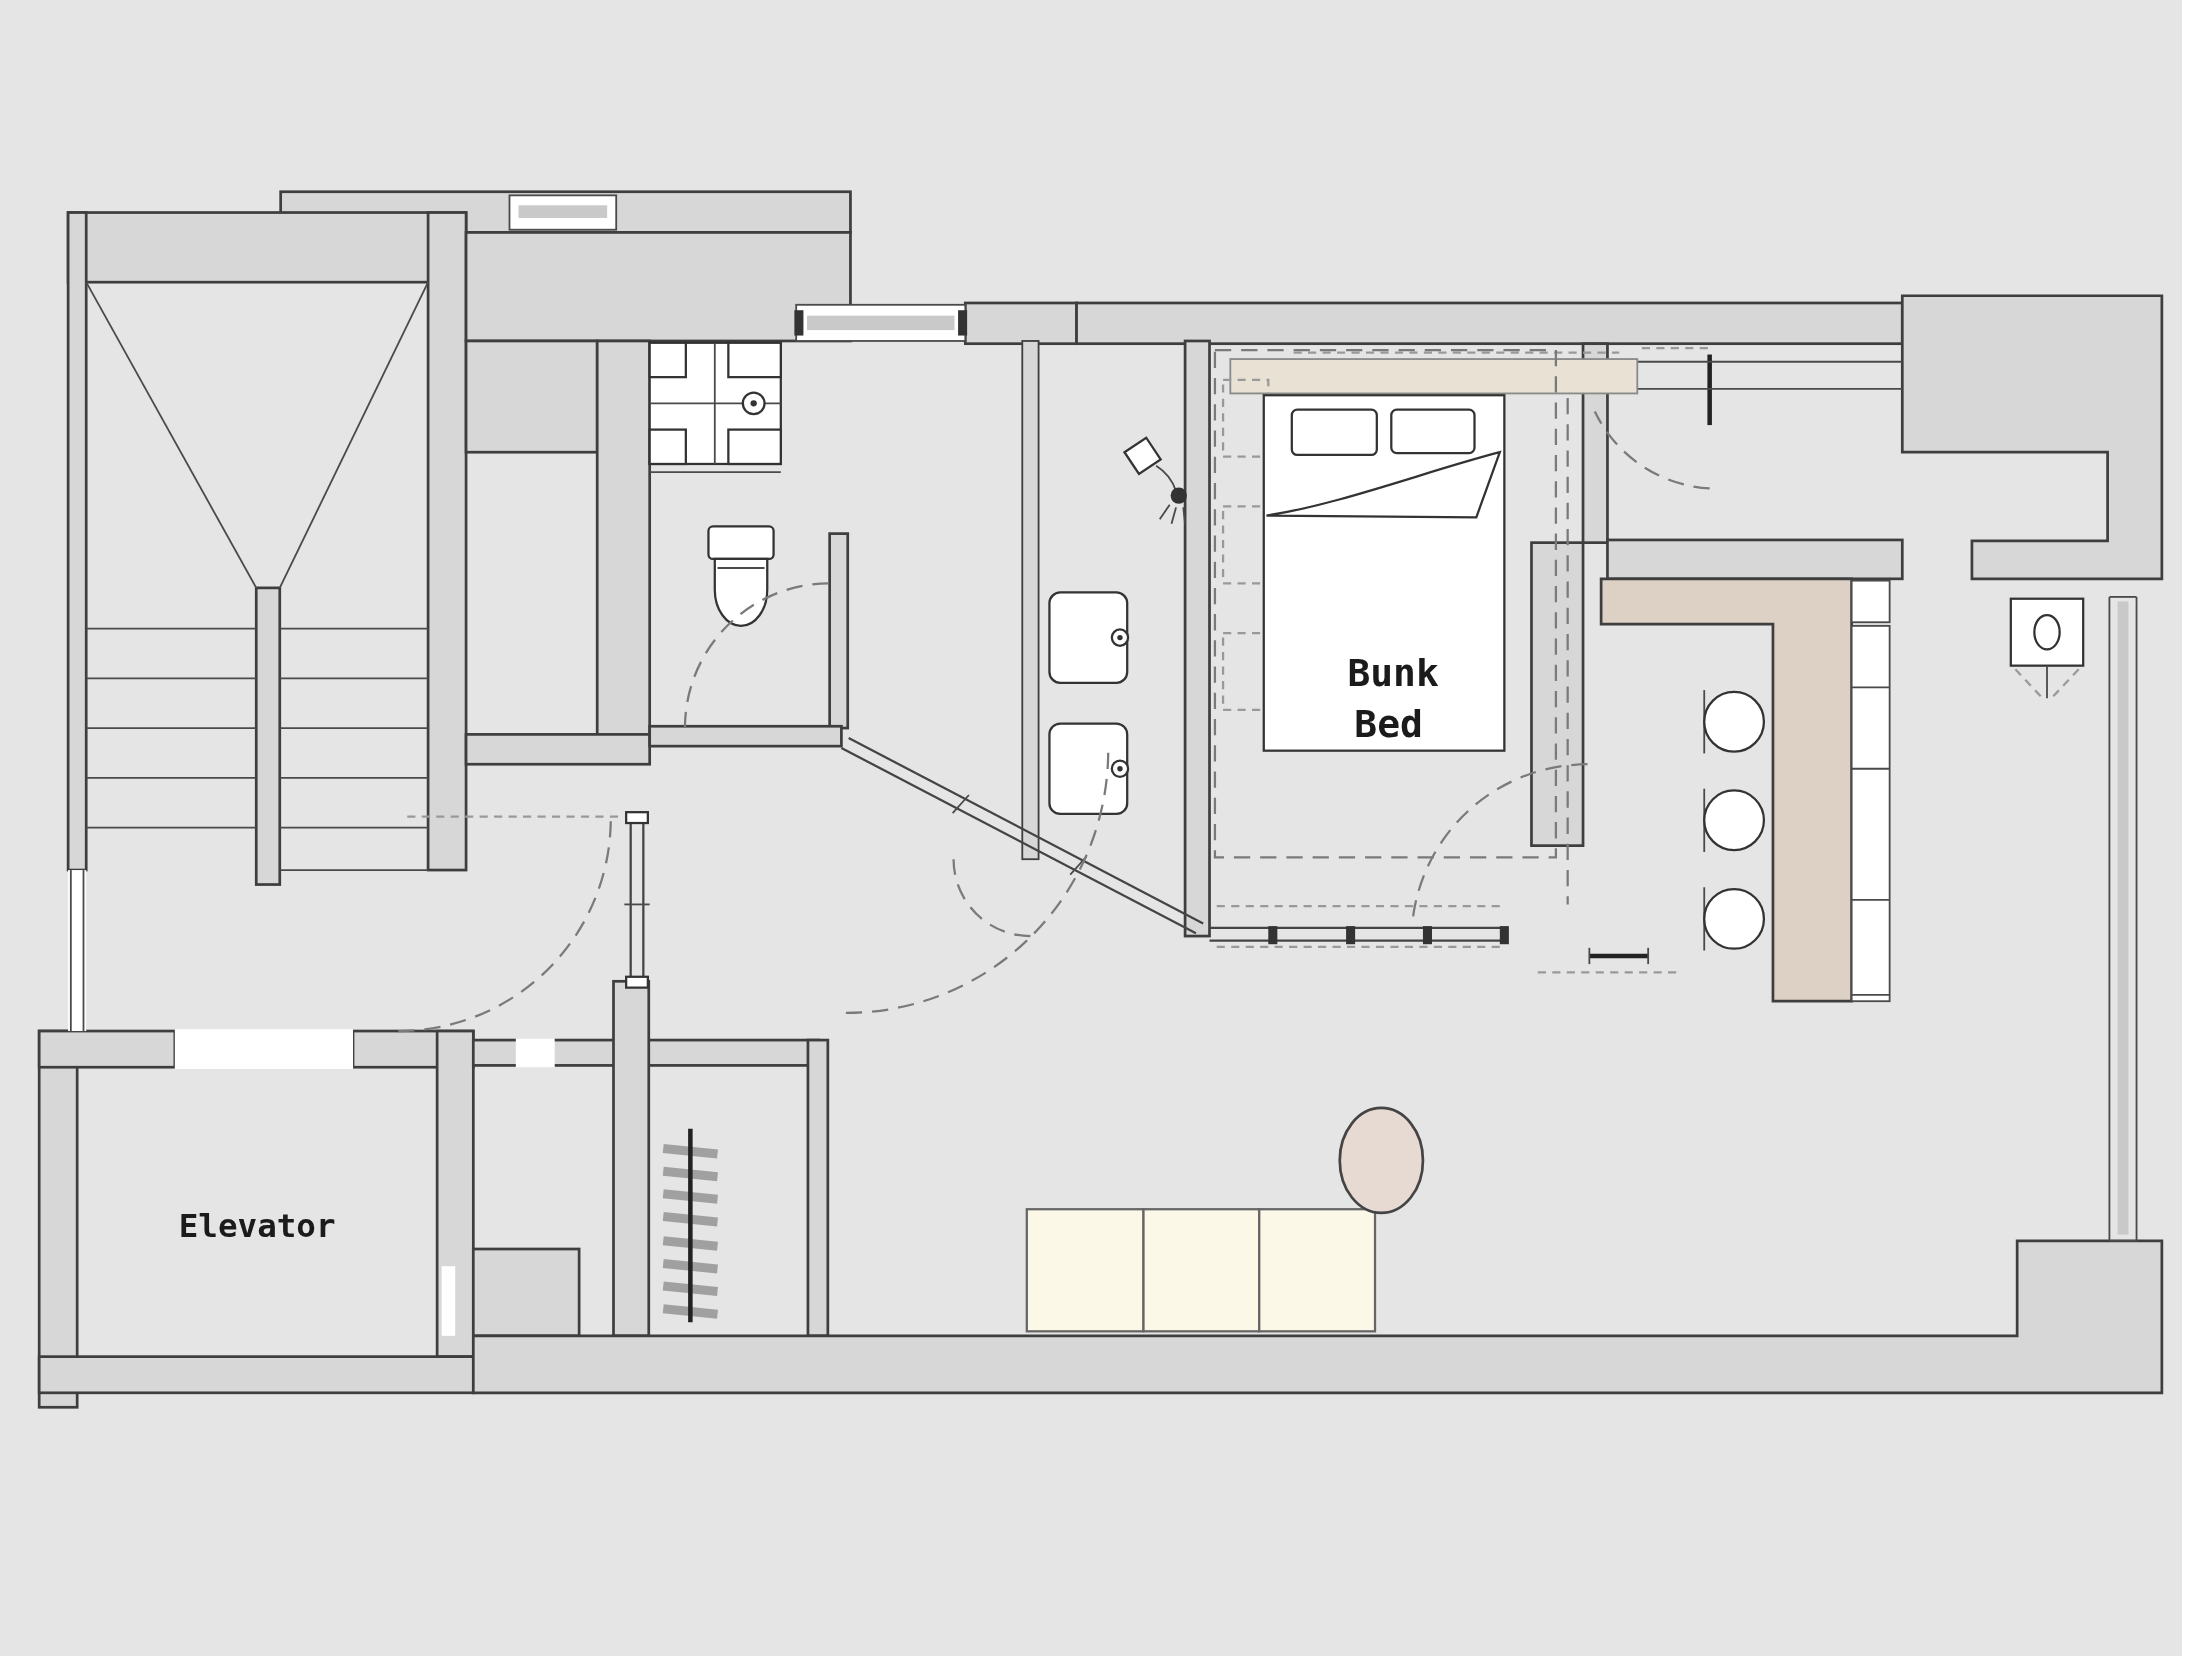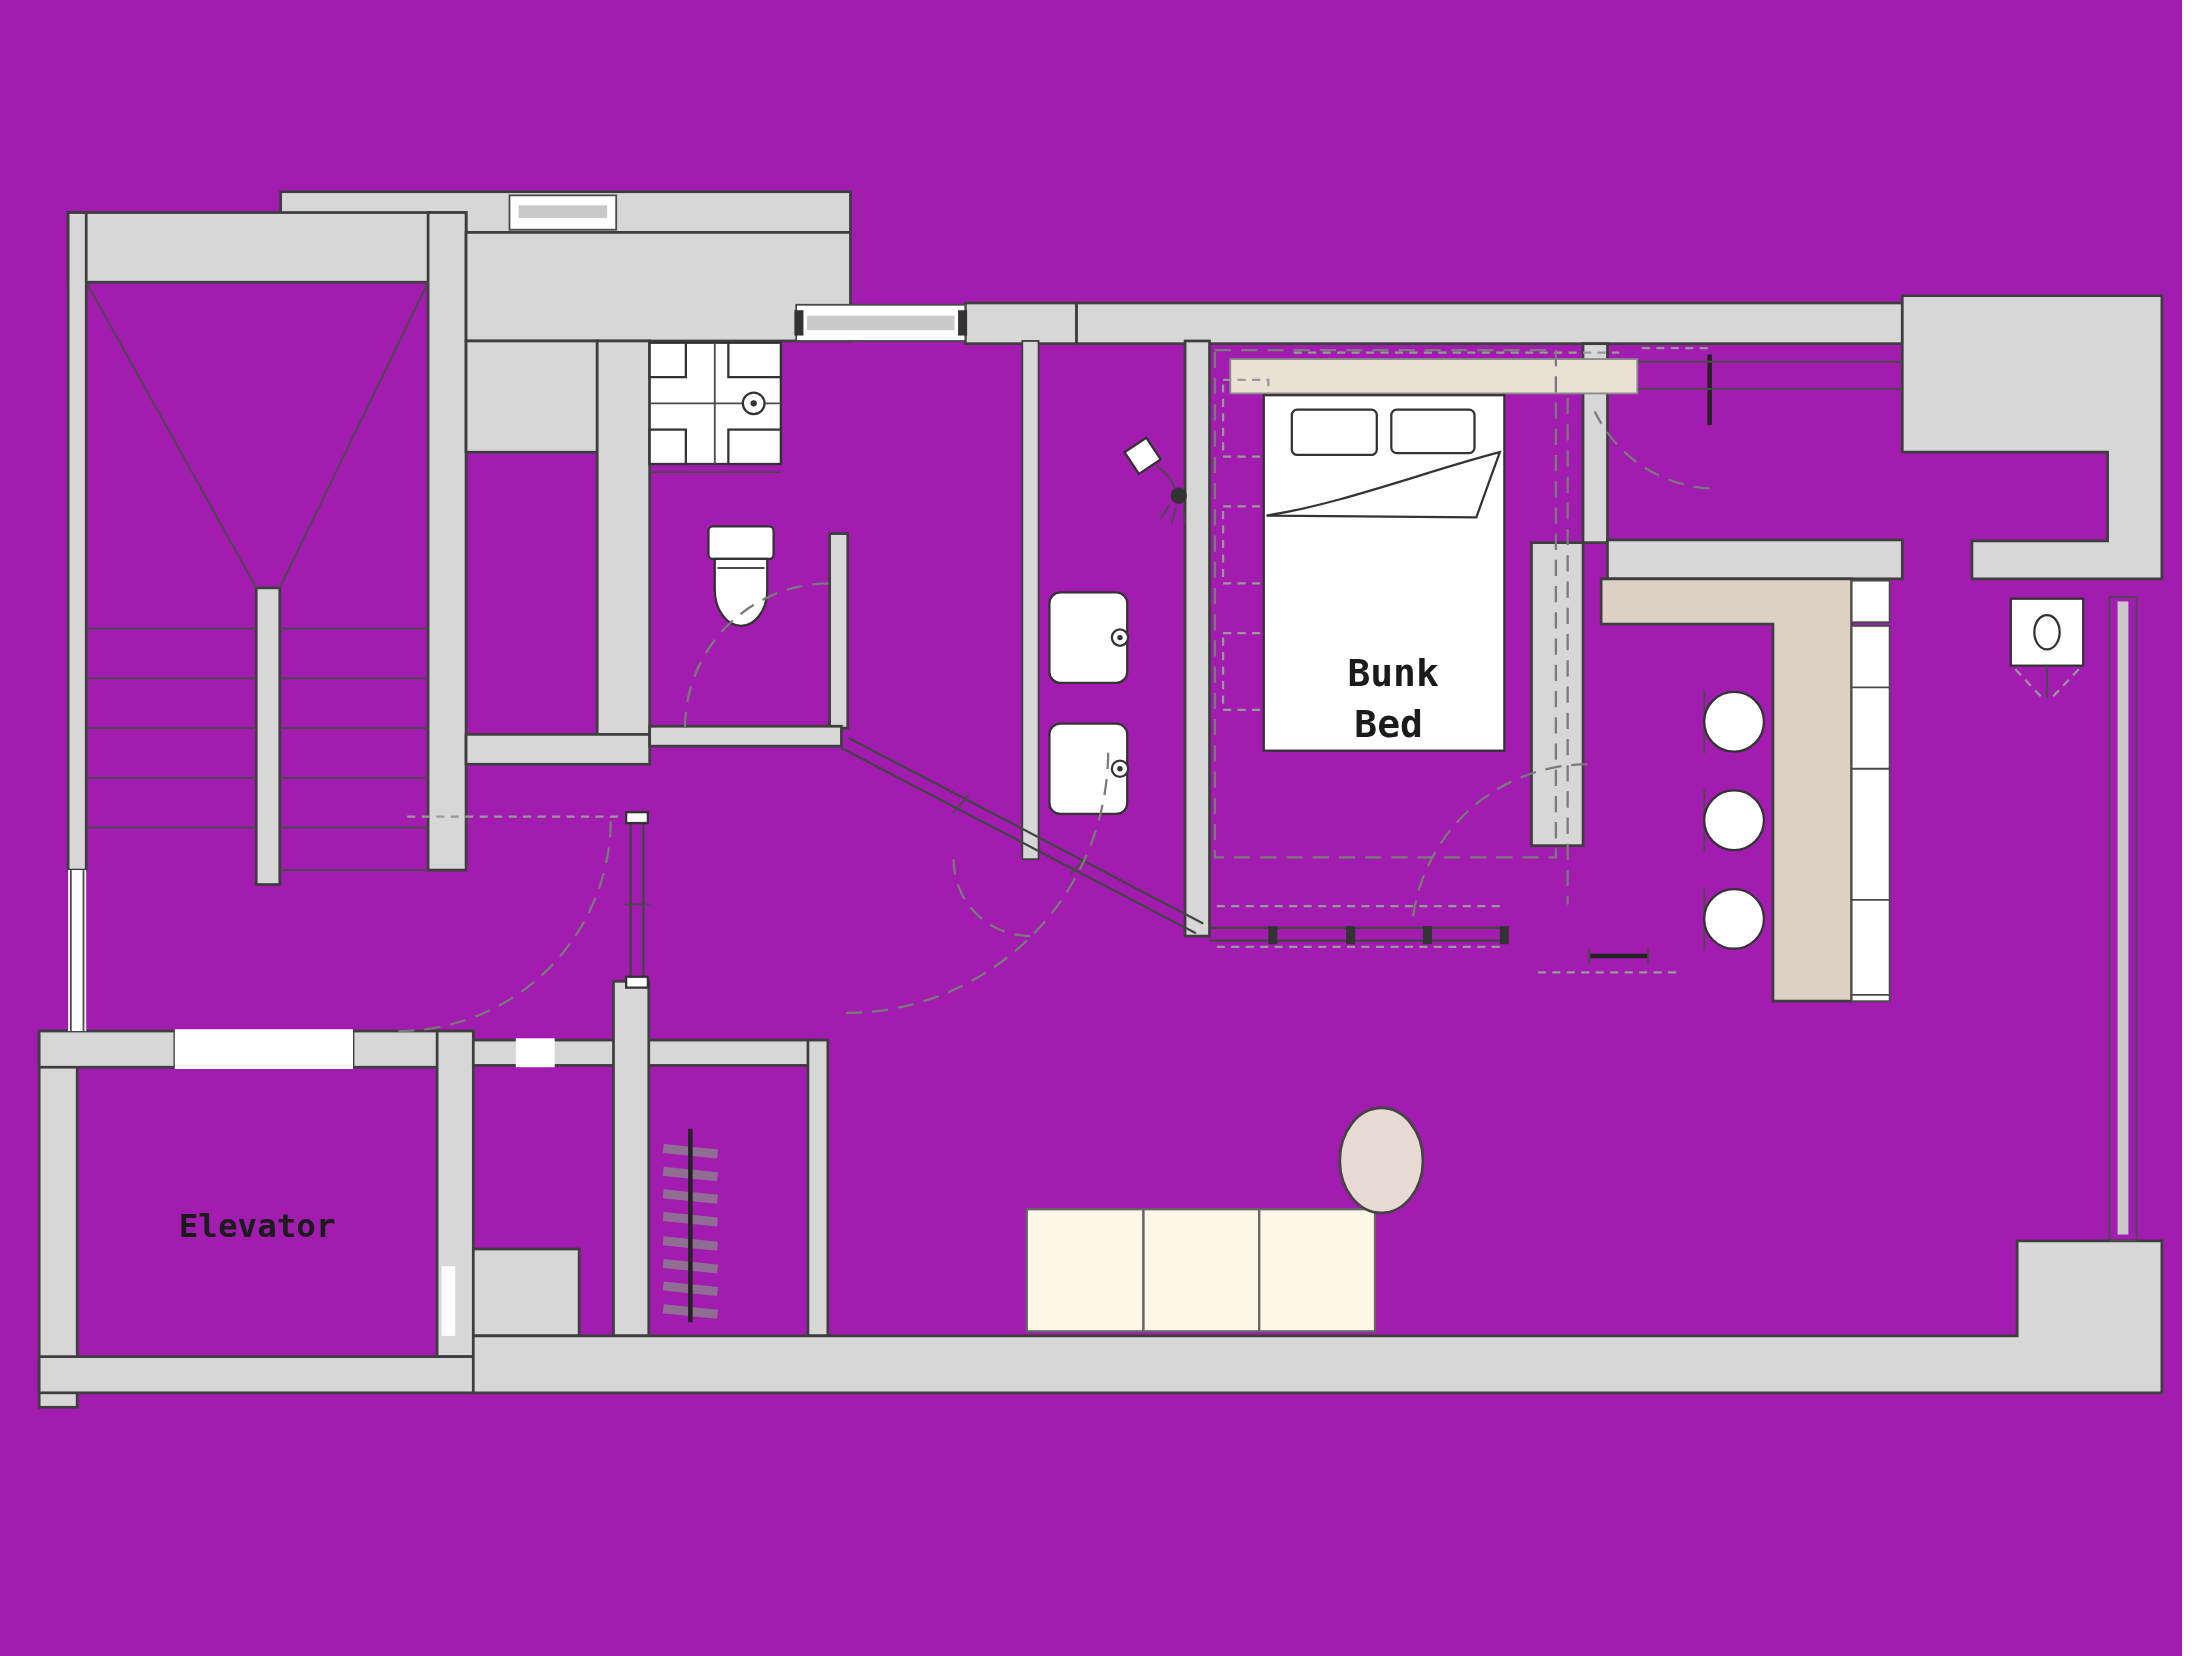--- a/index.html
+++ b/index.html
@@ -1,16 +1,16 @@
 <!DOCTYPE html>
 <html style="--wall_fill: #d7d7d7; --wall_stroke: #3e3e3e; --line: #4a4a4a; --dash: #7a7a7a; --counter_beige: #ddd0c5; --wardrobe_beige: #e8e1d4; --sofa_cream: #fbf8e8; --table_blush: #e6dad2; --window_bar: #c9c9c9; --text_color: #1b1b1b;font-size:14.5px"><head>
 <meta charset="utf-8">
 <style>
   html,body{margin:0;padding:0;background:#ffffff;}
-  .page{position:relative;width:2182px;height:1656px;background:#a21caf;overflow:hidden;
+  .page{position:relative;width:2182px;height:1656px;background:#e5e5e5;overflow:hidden;
         font-family:"DejaVu Sans Mono","Liberation Mono",monospace;}
   svg{position:absolute;left:0;top:0;}
   .wall{fill:var(--wall_fill,#d7d7d7);stroke:var(--wall_stroke,#3e3e3e);stroke-width:3;}
   .wall-thin{fill:var(--wall_fill,#d7d7d7);stroke:var(--wall_stroke,#3e3e3e);stroke-width:2;}
   .white{fill:#ffffff;stroke:none;}
   .whiteline{fill:#ffffff;stroke:var(--line,#4a4a4a);stroke-width:2;}
   .thin{stroke:var(--line,#4a4a4a);fill:none;stroke-width:2;}
   .thick{stroke:#222;fill:none;stroke-width:5;}
   .fixture{fill:#ffffff;stroke:#333;stroke-width:2.5;}
   .fixdark{fill:#333;stroke:none;}

